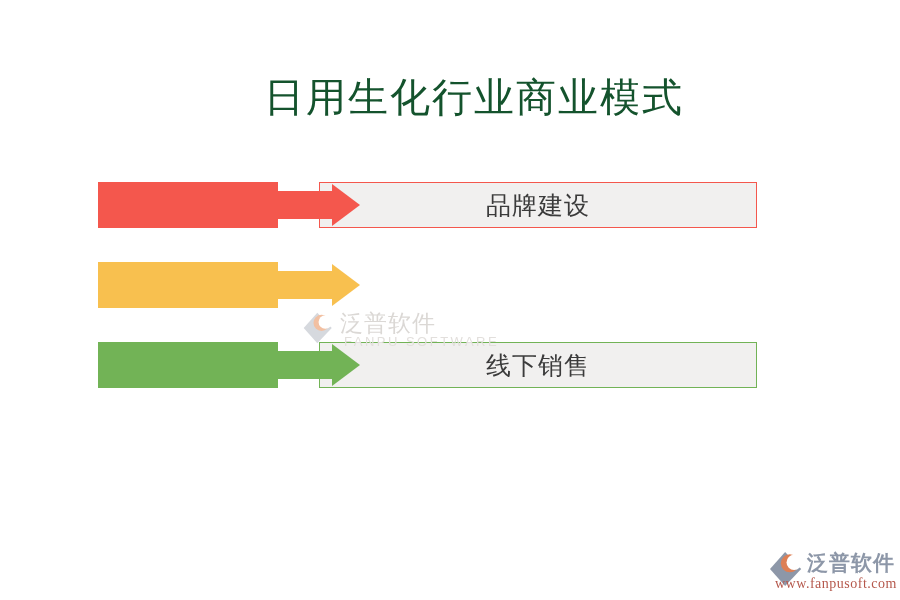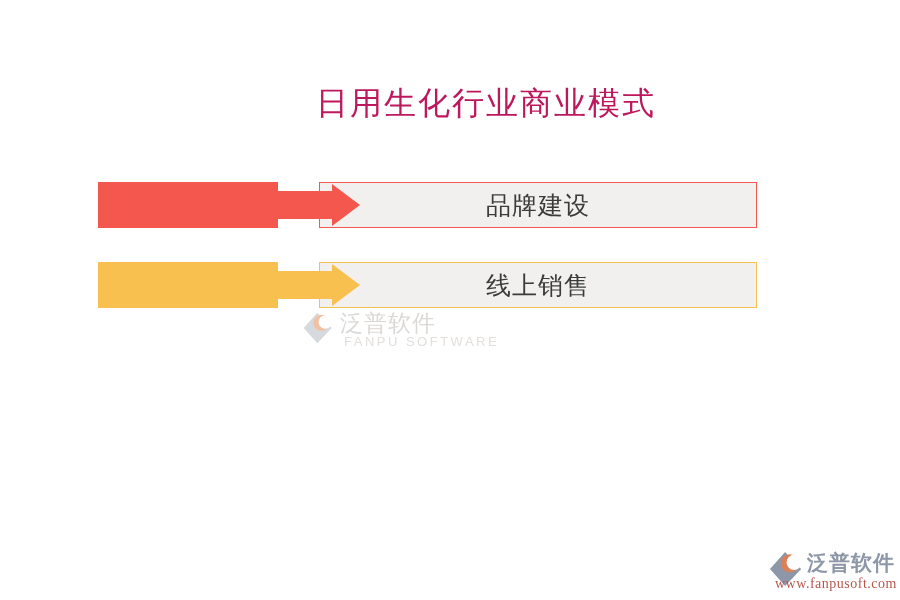--- a/index.html
+++ b/index.html
@@ -3,22 +3,22 @@
 <meta charset="utf-8">
 <style>
   html,body{margin:0;padding:0;background:#ffffff;}
   .canvas{
     position:relative;width:900px;height:600px;background:#ffffff;overflow:hidden;
     font-family:"Liberation Serif","DejaVu Serif",serif;
   }
   
   .title{
     position:absolute;top:66px;left:470px;transform:translateX(-50%);
-    font-size:32px;font-weight:400;letter-spacing:2px;color:#be185d;
-    white-space:nowrap;margin:16px;
+    font-size:40px;font-weight:400;letter-spacing:2px;color:#14532d;
+    white-space:nowrap;margin:4px;
   }
   
   .row{position:absolute;left:98px;width:662px;height:46px;}
   .row.r0{top:182px}
   .row.r1{top:262px}
   .row.r2{top:342px}
   .row.r3{top:417px}
   .bar{position:absolute;left:0;top:0;width:180px;height:46px;background:var(--c);z-index:2;}
   .shaft{position:absolute;left:180px;top:9px;width:54px;height:28px;background:var(--c);z-index:2;}
   .head{
@@ -69,25 +69,30 @@
     <div class="head"></div>
     <div class="box">
       <span class="box-label">品牌建设</span>
     </div>
   </div>
 
   <div class="row r1" style="--c: #F8C04F;">
     <div class="bar"></div>
     <div class="shaft"></div>
     <div class="head"></div>
+  </div>
+
+  <div class="row r2" style="--c: #72B356;">
+    <div class="bar"></div>
+    <div class="shaft"></div>
+    <div class="head"></div>
     <div class="box">
-      <span class="box-label">线上销售</span>
+      <span class="box-label">线下销售</span>
     </div>
   </div>
-
 
 
   <div class="footer-logo">
     <svg class="fl-icon" width="34" height="38" viewBox="0 0 36 40">
       <polygon points="0,20 16,2 33,20 16,38" fill="#8d97a8"></polygon>
       <circle cx="21" cy="14" r="9.5" fill="#dd7f55"></circle>
       <circle cx="25.5" cy="13" r="8" fill="#ffffff"></circle>
     </svg>
     <div class="fl-brand">泛普软件</div>
     <div class="fl-url">www.fanpusoft.com</div>

